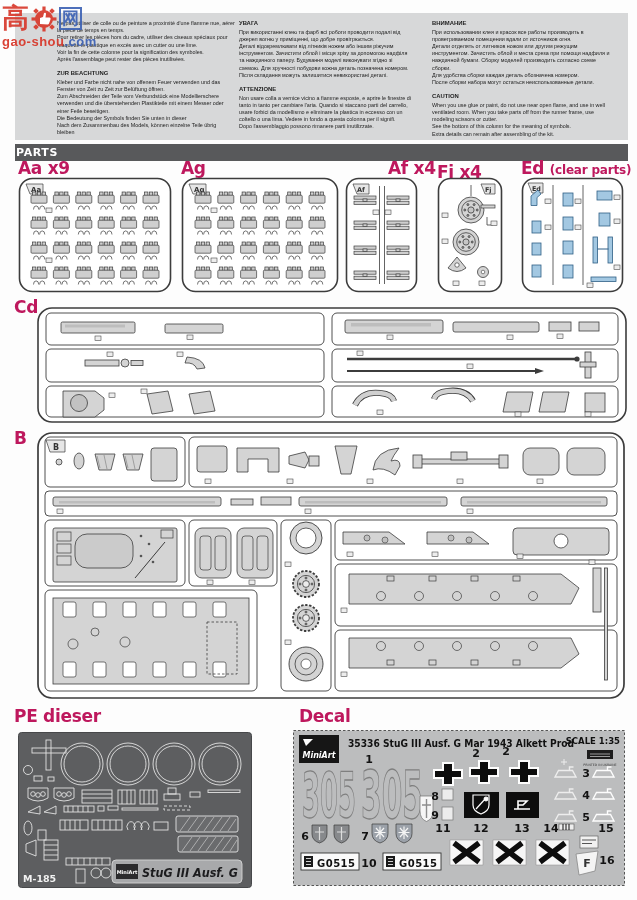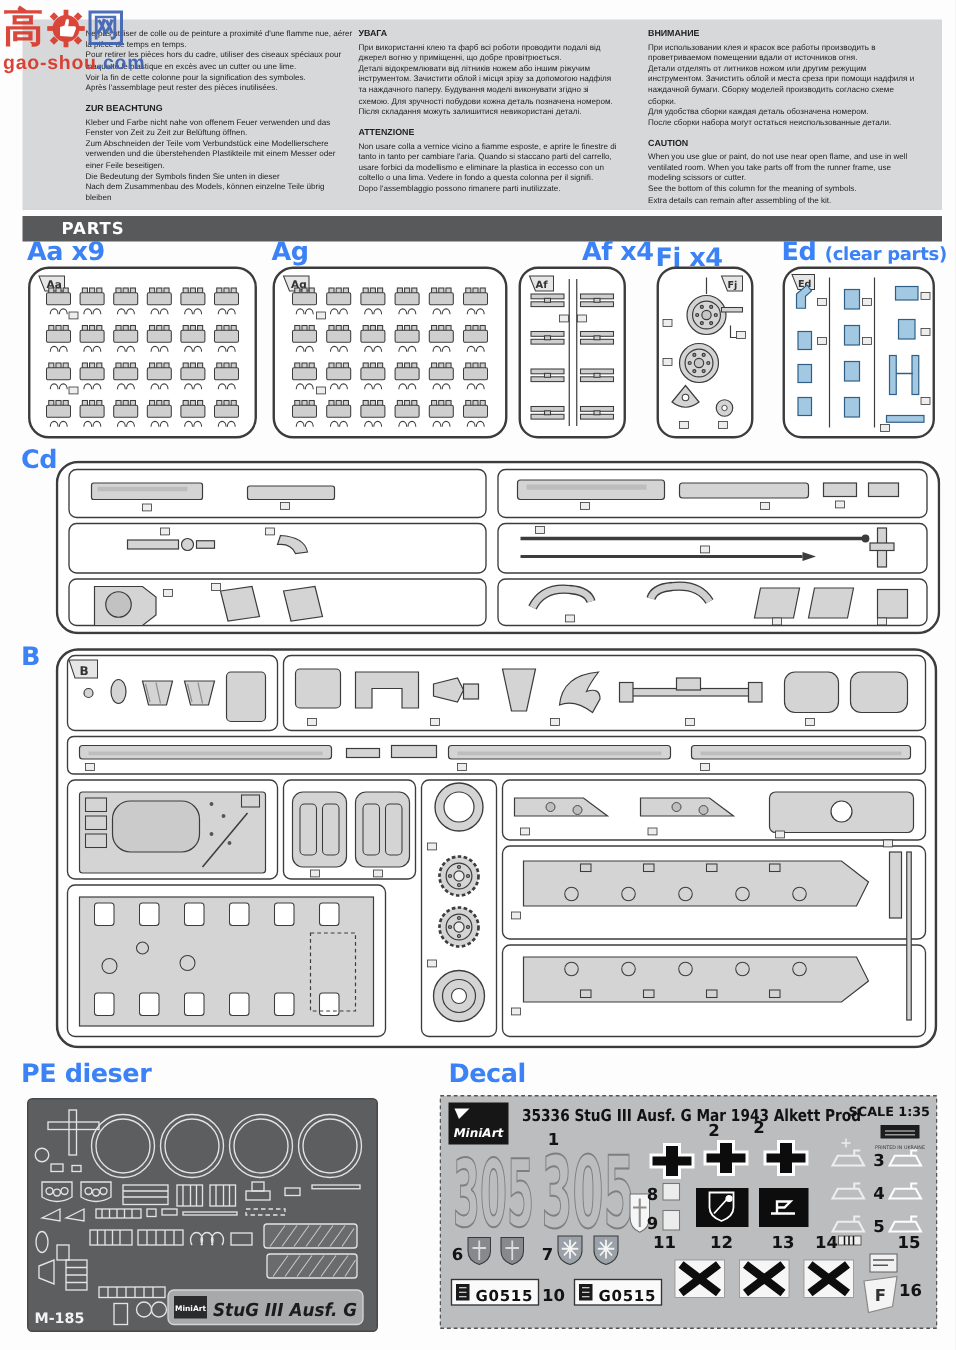--- a/index.html
+++ b/index.html
@@ -7,23 +7,23 @@
   .page{position:relative;width:637px;height:900px;background:#fdfdfd;overflow:hidden;
         font-family:"Liberation Sans","DejaVu Sans",sans-serif;color:#1d1d1d;}
   .abs{position:absolute;}
   
   .info-panel{left:15px;top:13px;width:613px;height:127px;background:#d7d8d9;}
   .info-col{position:absolute;top:7px;}
   .info-heading{font-weight:bold;font-size:5.9px;line-height:1.3;margin:0 0 1px 0;}
   .info-body{font-size:5.4px;line-height:1.33;white-space:pre-line;margin:0 0 7px 0;}
   
   .parts-bar{left:15px;top:144px;width:613px;height:17px;background:#58595b;color:#fff;
-             font-weight:bold;font-size:11px;line-height:17px;padding-left:26px;box-sizing:border-box;
+             font-weight:bold;font-size:11px;line-height:17px;padding-left:1px;box-sizing:border-box;
              letter-spacing:.6px;font-family:"DejaVu Sans",sans-serif;}
-  .sprue-label{font-weight:bold;font-size:17px;letter-spacing:-.3px;color:#3b82f6;
+  .sprue-label{font-weight:bold;font-size:17px;letter-spacing:-.3px;color:#be185d;
                font-family:"DejaVu Sans",sans-serif;white-space:nowrap;text-align:center;}
   .sprue-sublabel{font-weight:bold;font-size:12px;letter-spacing:-.2px;}
   svg{display:block;font-family:"DejaVu Sans",sans-serif;}
   svg text{font-family:"DejaVu Sans","Liberation Sans",sans-serif;}
   
   .watermark{left:2px;top:5px;z-index:9;line-height:1;}
   .wm-row{display:flex;align-items:center;gap:2px;}
   .wm-cn-left{font-size:27px;font-weight:bold;color:#d8392c;opacity:.92;}
   .wm-cn-right{font-size:17px;font-weight:bold;color:#3f63b5;border:2px solid #3f63b5;
                width:19px;height:19px;text-align:center;line-height:19px;opacity:.92;}

